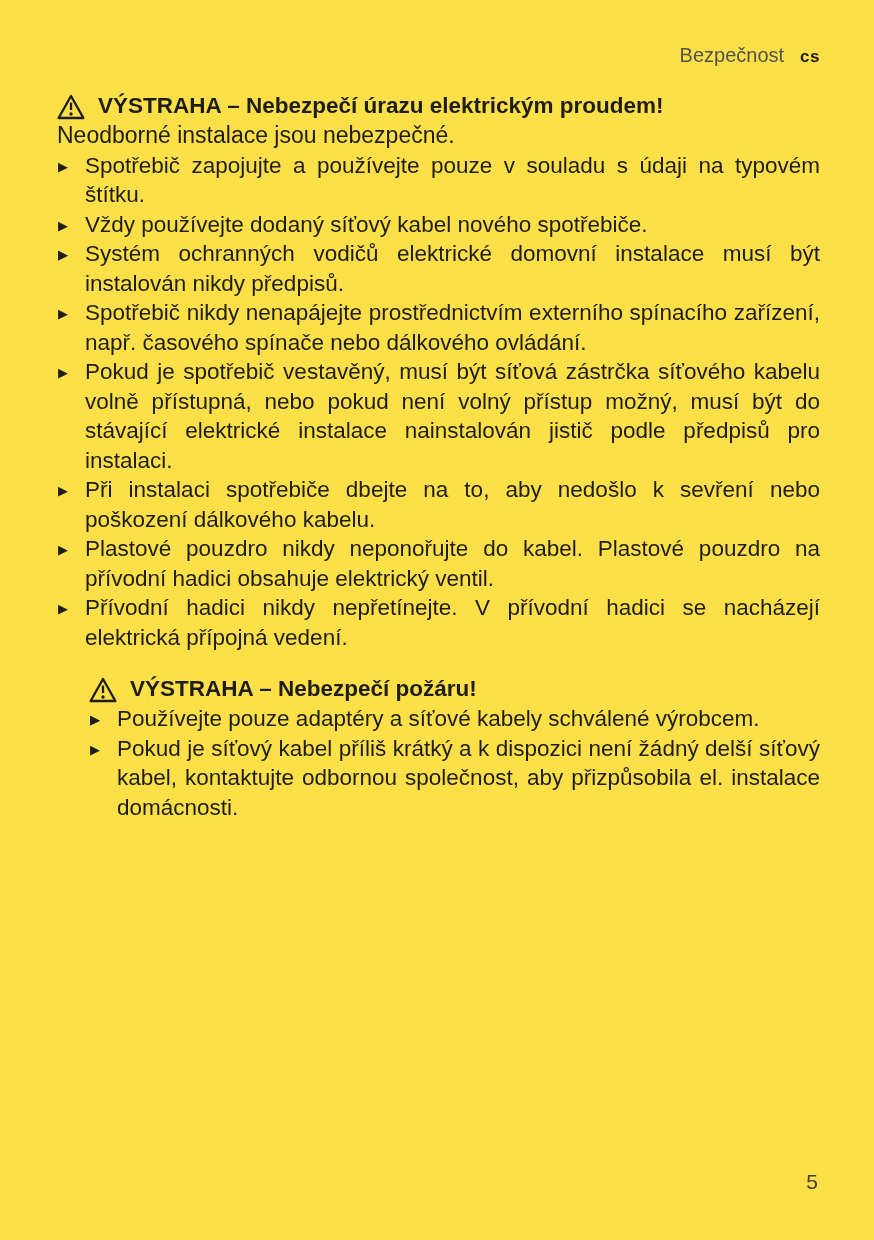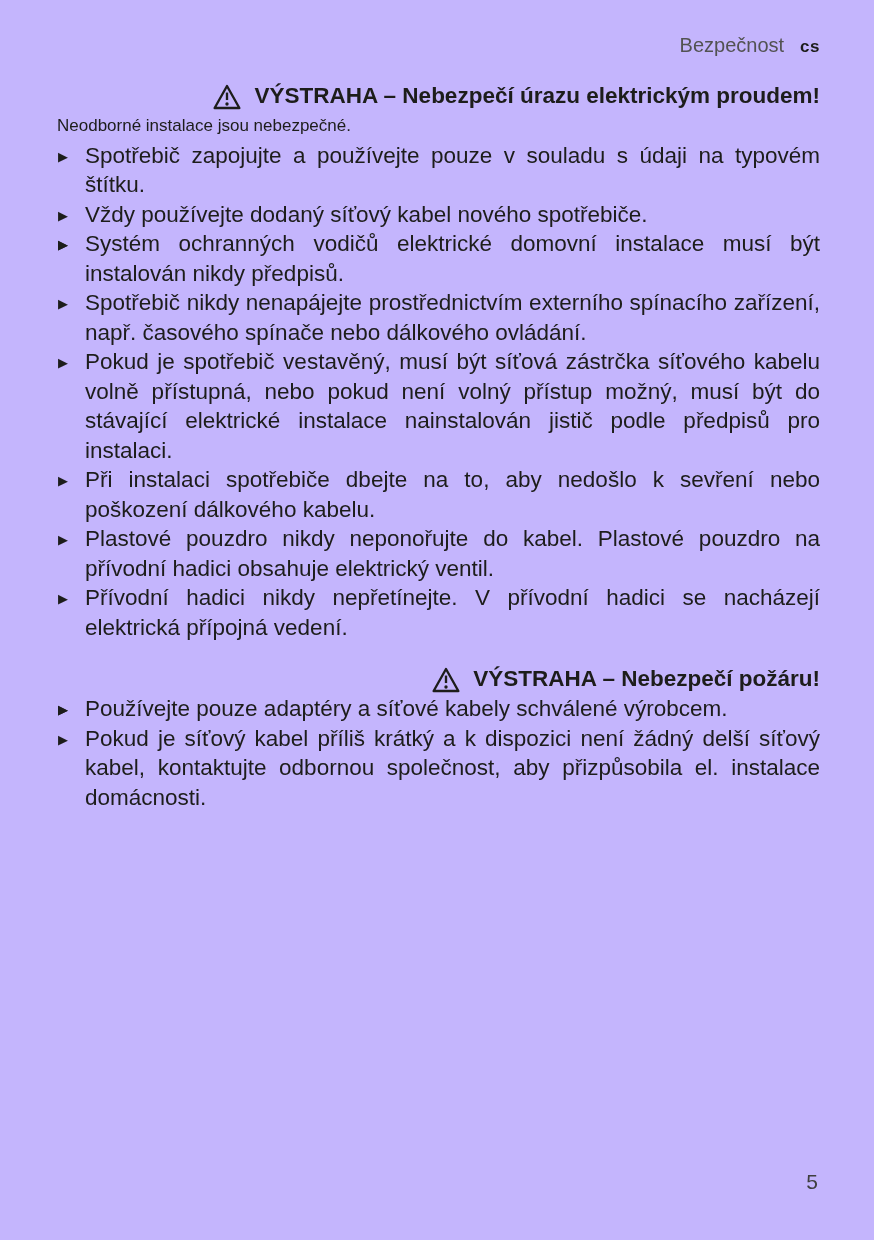--- a/index.html
+++ b/index.html
@@ -6,54 +6,53 @@
   body {
     width: 874px; height: 1240px;
     font-family: "Liberation Sans", sans-serif;
     color: #1d1d1b;
     -webkit-font-smoothing: antialiased;
   }
   .page {
     position: relative;
     width: 874px; height: 1240px;
     box-sizing: border-box;
-    padding: 33px 54px 0 57px;
-    background: #c4b5fd;
+    padding: 43px 54px 0 57px;
+    background: #fde047;
     overflow: hidden;
   }
   .page-header {
     text-align: right;
     font-size: 20px;
     line-height: 24px;
     color: #525252;
     margin-bottom: 22px;
   }
   .page-header .lang {
     font-weight: bold;
     color: #1d1d1b;
     font-size: 17px;
     margin-left: 16px;
     letter-spacing: 0.5px;
   }
   .section { margin-top: 0; }
-  .section + .section { margin-top: 22px; }
+  .section + .section { margin-top: 22px; margin-left: 32px; }
   .warn-title {
     display: flex;
     align-items: center;
     gap: 13px;
     font-size: 22.5px;
     font-weight: bold;
     line-height: 30px;
     margin: 0;
     white-space: nowrap;
-    justify-content: flex-end;
   }
   .warn-icon { display: inline-flex; flex: 0 0 auto; padding-top: 1px; }
   p.body-text {
-    font-size: 17px;
+    font-size: 23px;
     line-height: 29.5px;
     margin: 0;
     text-align: justify;
   }
   ul.bullet-list { list-style: none; margin: 0; padding: 0; }
   ul.bullet-list li {
     position: relative;
     padding-left: 28px;
     font-size: 22.5px;
     line-height: 29.5px;

